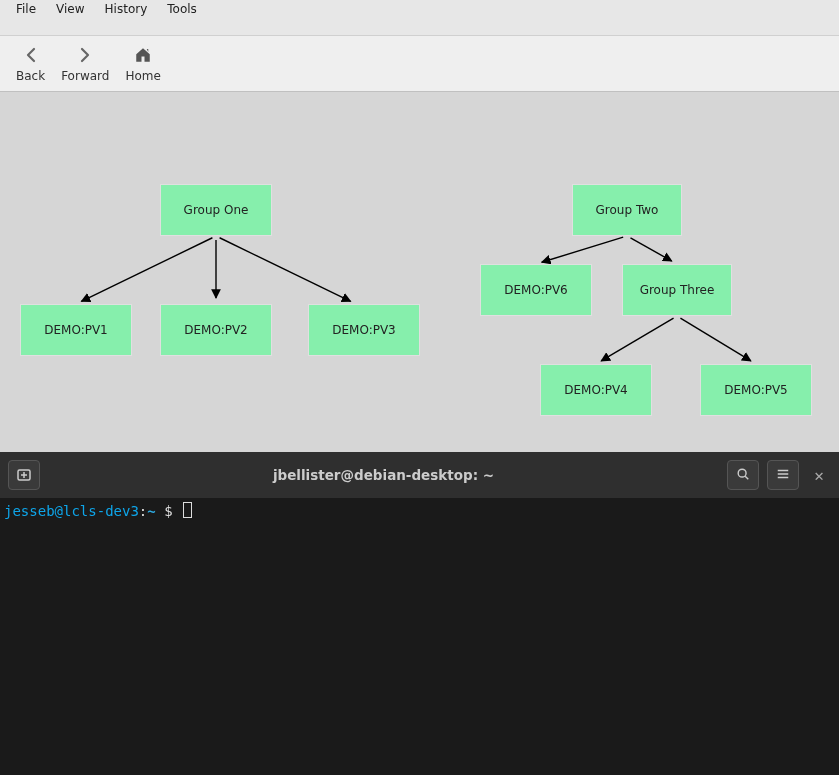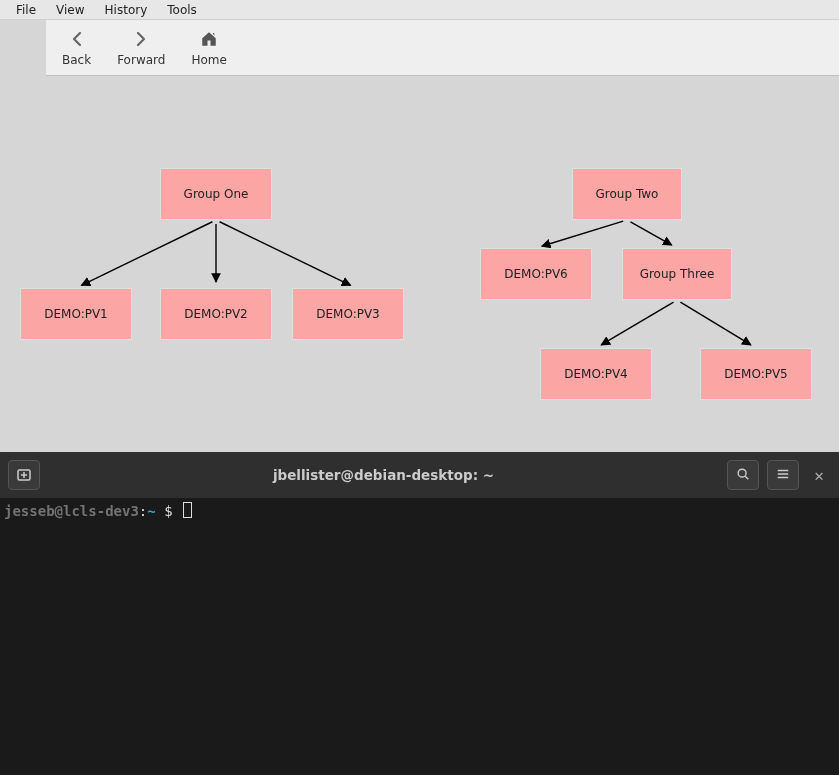--- a/index.html
+++ b/index.html
@@ -8,44 +8,42 @@
     height: 775px;
     font-family: "DejaVu Sans", "Liberation Sans", Arial, sans-serif;
     font-size: 13px;
     background: #d6d6d6;
     overflow: hidden;
     position: relative;
   }
 
   
   .menubar {
-    height: 20px;
+    height: 36px;
     background: #e7e7e7;
     border-bottom: 1px solid #d0d0d0;
     display: flex;
-    align-items: center;
+    align-items: flex-start;
     padding-left: 6px;
     font-size: 12px;
     color: #222;
   }
   .menubar .menu-item {
     padding: 2px 10px;
     cursor: default;
   }
 
   
   .toolbar {
     height: 56px;
     background: #efefef;
     border-bottom: 1px solid #c0c0c0;
     display: flex;
     align-items: center;
     padding-left: 8px;
-    gap: 10px;
-    margin-left: 46px;
   }
   .tool-btn {
     display: flex;
     flex-direction: column;
     align-items: center;
     justify-content: center;
     padding: 4px 8px;
     font-size: 12px;
     color: #333;
     cursor: default;
@@ -66,21 +64,21 @@
 
   
   .canvas {
     position: relative;
     width: 839px;
     height: 376px; 
     background: #d6d6d6;
   }
   .node {
     position: absolute;
-    background: #fca5a5;
+    background: #86efac;
     border: 1px solid #e0e0e0;
     text-align: center;
     font-size: 12px;
     color: #222;
     display: flex;
     align-items: center;
     justify-content: center;
     box-shadow: 0 0 0 rgba(0,0,0,0);
   }
   svg.edges {
@@ -151,21 +149,21 @@
     width: 24px;
     text-align: center;
     color: #aaa;
     font-size: 16px;
   }
   .term-body {
     padding: 4px 4px;
     line-height: 18px;
     font-size: 14px;
   }
-  .prompt-user { color: #737373; font-weight: bold; }
+  .prompt-user { color: #0ea5e9; font-weight: normal; }
   .prompt-sep  { color: #ddd; }
   .prompt-path { color: #2ea9df; font-weight: bold; }
   .prompt-dollar { color: #ddd; }
   .cursor {
     display: inline-block;
     width: 9px;
     height: 16px;
     border: 1px solid #ddd;
     vertical-align: -2px;
     margin-left: 2px;
@@ -238,21 +236,21 @@
     </div>
   <div class="node" style="left: 572px; top: 92px; width: 110px; height: 52px;">
       <span>Group Two</span>
     </div>
   <div class="node" style="left: 20px; top: 212px; width: 112px; height: 52px; text-align: right;">
       <span>DEMO:PV1</span>
     </div>
   <div class="node" style="left: 160px; top: 212px; width: 112px; height: 52px;">
       <span>DEMO:PV2</span>
     </div>
-  <div class="node" style="left: 292px; top: 212px; width: 112px; height: 52px;">
+  <div class="node" style="left: 308px; top: 212px; width: 112px; height: 52px;">
       <span>DEMO:PV3</span>
     </div>
   <div class="node" style="left: 480px; top: 172px; width: 112px; height: 52px; justify-content: center;">
       <span>DEMO:PV6</span>
     </div>
   <div class="node" style="left: 540px; top: 272px; width: 112px; height: 52px;">
       <span>DEMO:PV4</span>
     </div>
   <div class="node" style="left: 700px; top: 272px; width: 112px; height: 52px; justify-content: center;">
       <span>DEMO:PV5</span>

